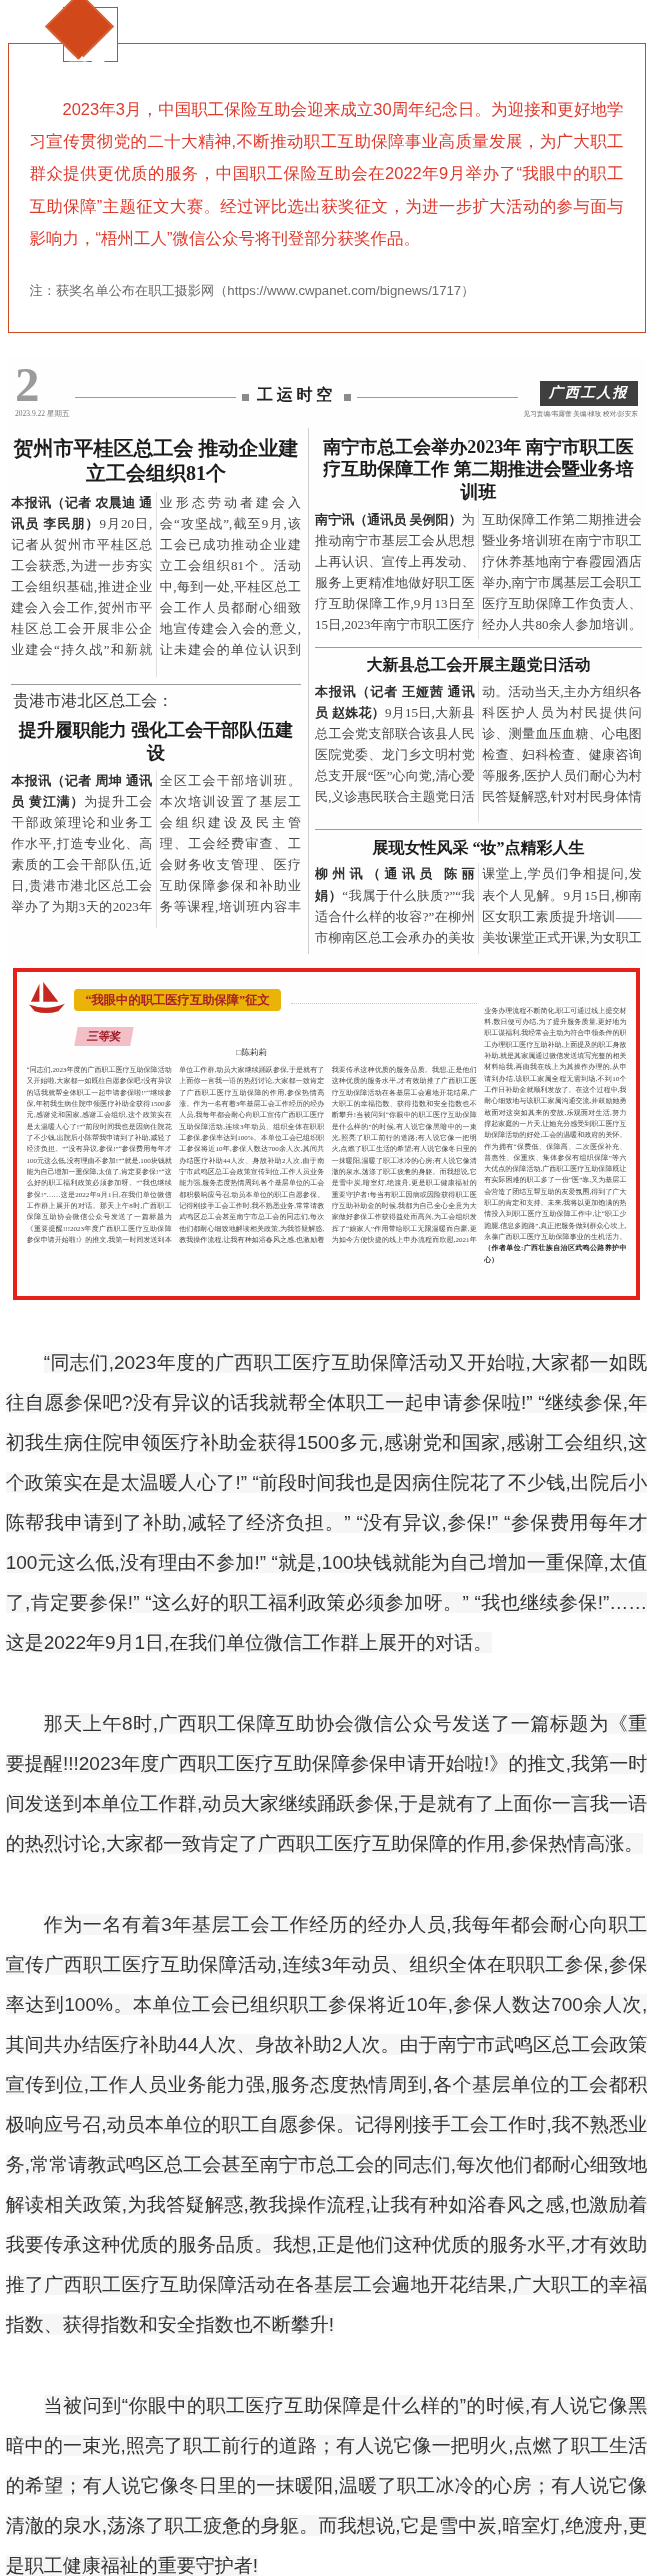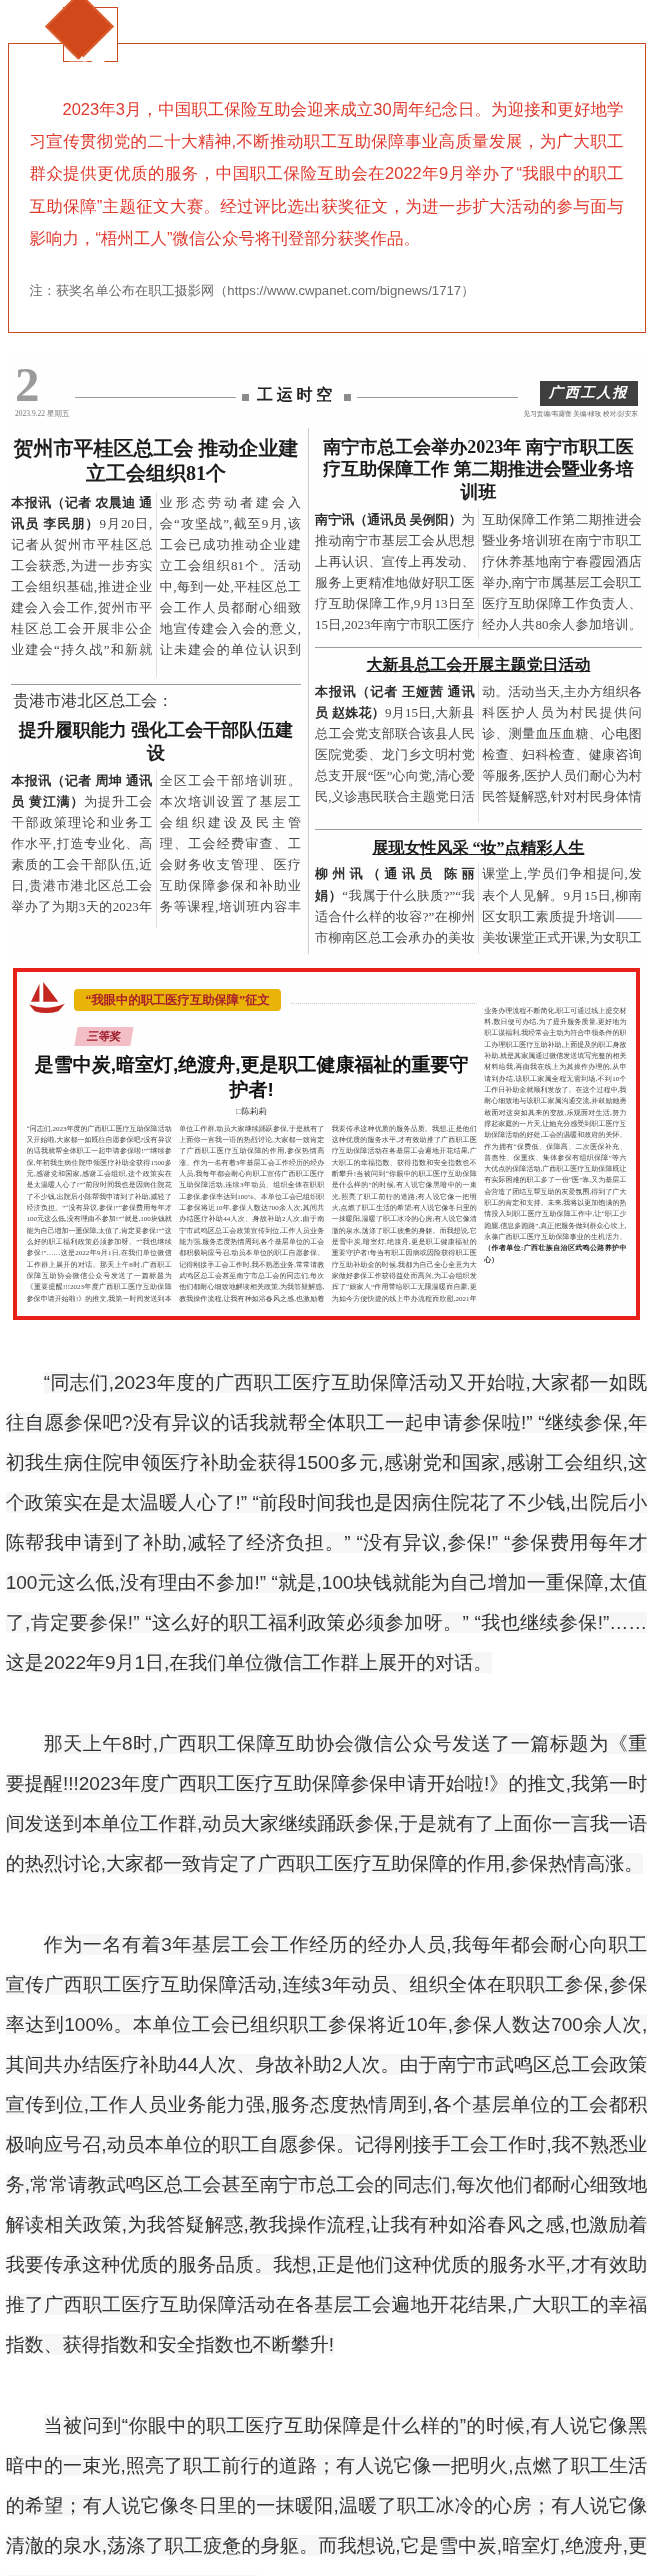--- a/index.html
+++ b/index.html
@@ -32,21 +32,21 @@
   .np-left{width:47%;padding-right:6.6px;border-right:0.9px solid #cfcfcf;}
   .np-right{width:53%;padding-left:6.6px;}
 
   .np-slogan-band{background:linear-gradient(180deg,#fdf0ef, #fff);padding:3.8px 5.7px 1.9px 5.7px;text-align:center;}
   .np-slogan{color:#c5242c;font-size:12.3px;font-weight:bold;font-style:italic;letter-spacing:0.9px;}
   .np-blueline{height:1.9px;background:#2e6fb7;margin:3.8px 1.9px;}
   .np-subslogan{color:#2e6fb7;font-size:10px;font-weight:bold;text-align:center;}
   .np-headline{font-weight:bold;color:#1c1c1c;text-align:center;line-height:1.25;margin:7.5px 0 5.7px 0;}
   .np-headline.h-big{font-size:20px;}
   .np-headline.h-mid{font-size:18px;}
-  .np-headline.h-sm{font-size:16px;text-decoration:underline;}
+  .np-headline.h-sm{font-size:16px;}
   .np-kicker{font-size:16px;color:#333;margin:5.7px 0 0 1.9px;}
   .np-body{column-count:2;column-gap:7.5px;column-rule:0.9px solid #e0e0e0;column-fill:auto;font-size:13px;line-height:1.62;text-align:justify;color:#474747;overflow:hidden;}
   .np-body b{color:#2f2f2f;}
   .np-div{border-top:0.9px solid #9a9a9a;margin:7.5px 0 3.8px 0;}
 
   
   .np-redbox{border:4.7px solid #e8201a;margin:13.2px 1.9px 0 1.9px;padding:9.4px 9.4px 7.5px 9.4px;display:flex;}
   .rb-main{width:76%;padding-right:7.5px;}
   .rb-side{width:24%;padding-top:24.5px;}
   .rb-headrow{display:flex;align-items:center;}
@@ -138,21 +138,20 @@
             <svg width="40" height="34" viewBox="0 0 42 36">
               <polygon points="13,3 13,22 4,22" fill="#c4271f"></polygon>
               <polygon points="17,1 17,22 33,22" fill="#c4271f"></polygon>
               <path d="M2 25 Q 20 32 40 24 L33 32 Q20 36 8 32 Z" fill="#c4271f"></path>
             </svg>
           </span>
           <span class="rb-badge">“我眼中的职工医疗互助保障”征文</span>
           <span class="rb-dots"></span>
         </div>
         <div class="rb-prize">三等奖</div>
-        <div class="rb-title">是雪中炭,暗室灯,绝渡舟,更是职工健康福祉的重要守护者!</div>
         <div class="rb-author">□陈莉莉</div>
         <div class="rb-body">“同志们,2023年度的广西职工医疗互助保障活动又开始啦,大家都一如既往自愿参保吧?没有异议的话我就帮全体职工一起申请参保啦!”“继续参保,年初我生病住院申领医疗补助金获得1500多元,感谢党和国家,感谢工会组织,这个政策实在是太温暖人心了!”“前段时间我也是因病住院花了不少钱,出院后小陈帮我申请到了补助,减轻了经济负担。”“没有异议,参保!”“参保费用每年才100元这么低,没有理由不参加!”“就是,100块钱就能为自己增加一重保障,太值了,肯定要参保!”“这么好的职工福利政策必须参加呀。”“我也继续参保!”……这是2022年9月1日,在我们单位微信工作群上展开的对话。那天上午8时,广西职工保障互助协会微信公众号发送了一篇标题为《重要提醒!!!2023年度广西职工医疗互助保障参保申请开始啦!》的推文,我第一时间发送到本单位工作群,动员大家继续踊跃参保,于是就有了上面你一言我一语的热烈讨论,大家都一致肯定了广西职工医疗互助保障的作用,参保热情高涨。作为一名有着3年基层工会工作经历的经办人员,我每年都会耐心向职工宣传广西职工医疗互助保障活动,连续3年动员、组织全体在职职工参保,参保率达到100%。本单位工会已组织职工参保将近10年,参保人数达700余人次,其间共办结医疗补助44人次、身故补助2人次,由于南宁市武鸣区总工会政策宣传到位,工作人员业务能力强,服务态度热情周到,各个基层单位的工会都积极响应号召,动员本单位的职工自愿参保。记得刚接手工会工作时,我不熟悉业务,常常请教武鸣区总工会甚至南宁市总工会的同志们,每次他们都耐心细致地解读相关政策,为我答疑解惑,教我操作流程,让我有种如浴春风之感,也激励着我要传承这种优质的服务品质。我想,正是他们这种优质的服务水平,才有效助推了广西职工医疗互助保障活动在各基层工会遍地开花结果,广大职工的幸福指数、获得指数和安全指数也不断攀升!当被问到“你眼中的职工医疗互助保障是什么样的”的时候,有人说它像黑暗中的一束光,照亮了职工前行的道路;有人说它像一把明火,点燃了职工生活的希望;有人说它像冬日里的一抹暖阳,温暖了职工冰冷的心房;有人说它像清澈的泉水,荡涤了职工疲惫的身躯。而我想说,它是雪中炭,暗室灯,绝渡舟,更是职工健康福祉的重要守护者!每当有职工因病或因险获得职工医疗互助补助金的时候,我都为自己全心全意为大家做好参保工作获得益处而高兴,为工会组织发挥了“娘家人”作用带给职工无限温暖而自豪,更为如今方便快捷的线上申办流程而欣慰,2021年11月6日晚7时许,广西职工保障互助协会微信公众号给我发来一则业务办理通知,显示某职工的身故补助申报已成功办结,补助金额已打到该职工账户,随后该职工的家属也通过微信告知我收到了补助金,感谢工会组织给予她的关怀和帮助,这笔金额为痛失爱人的她带来了一丝温暖的慰藉,同时她也赞叹补助金申报如此之方便快捷,正如这名家属所言,如今申领广西职工医疗互助补助的</div>
       </div>
       <div class="rb-side">
         <div class="rb-sidetext">
           <span>业务办理流程不断简化,职工可通过线上提交材料,数日便可办结,为了提升服务质量,更好地为职工谋福利,我经常会主动为符合申领条件的职工办理职工医疗互助补助,上面提及的职工身故补助,就是其家属通过微信发送填写完整的相关材料给我,再由我在线上为其操作办理的,从申请到办结,该职工家属全程无需到场,不到10个工作日补助金就顺利发放了。在这个过程中,我耐心细致地与该职工家属沟通交流,并鼓励她勇敢面对这突如其来的变故,乐观面对生活,努力撑起家庭的一片天,让她充分感受到职工医疗互助保障活动的好处,工会的温暖和政府的关怀。作为拥有“保费低、保障高、二次医保补充、普惠性、保重疾、集体参保有组织保障”等六大优点的保障活动,广西职工医疗互助保障既让有实际困难的职工多了一份“医”靠,又为基层工会营造了团结互帮互助的友爱氛围,得到了广大职工的肯定和支持。未来,我将以更加饱满的热情投入到职工医疗互助保障工作中,让“职工少跑腿,信息多跑路”,真正把服务做到群众心坎上,永葆广西职工医疗互助保障事业的生机活力。</span>
           <span class="rb-unit">（作者单位:广西壮族自治区武鸣公路养护中心）</span>
         </div>
       </div>
     </div>

